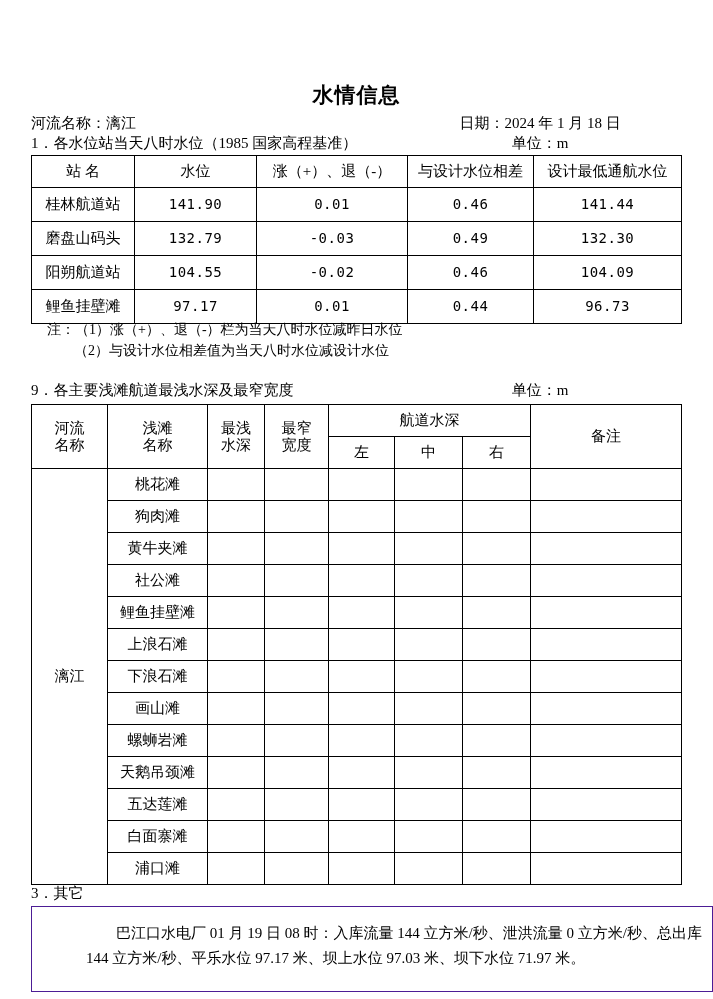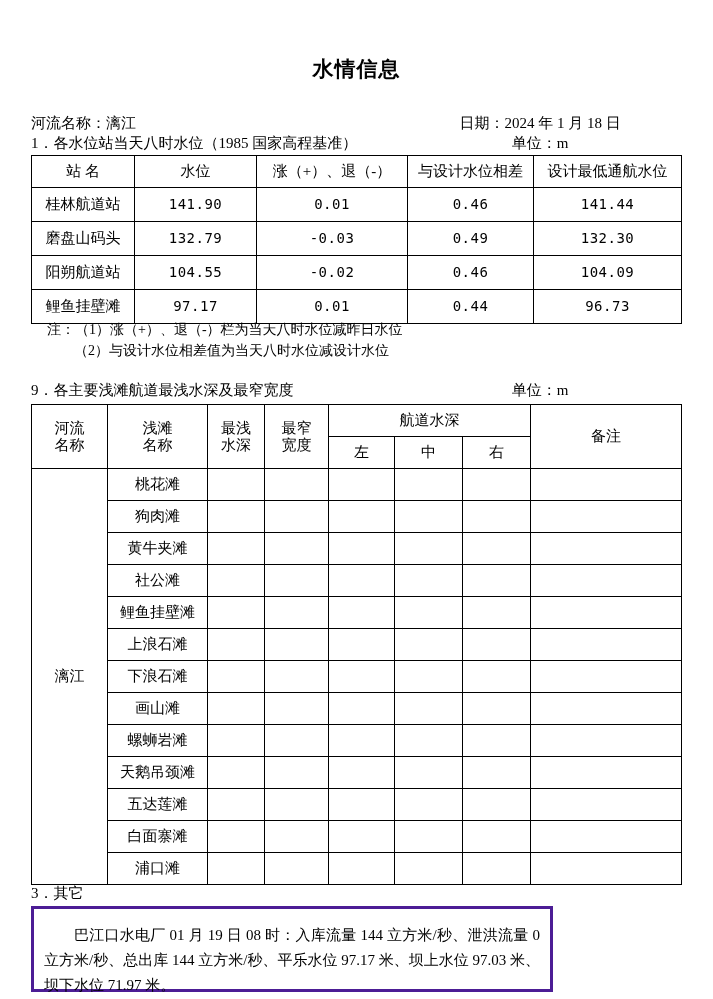--- a/index.html
+++ b/index.html
@@ -29,21 +29,21 @@
     width: 713px;
     text-align: center;
     font-family: "Liberation Serif", "DejaVu Serif", serif;
     font-size: 19px;
     letter-spacing: 0.5px;
     line-height: 24px;
     color: #1a1a1a;
   }
   .doc-title {
     position: absolute;
-    left: 0; top: 56px;
+    left: 0; top: 82px;
     width: 713px;
     text-align: center;
     font-family: "DejaVu Sans", "Liberation Sans", sans-serif;
     font-weight: bold;
     font-size: 21px;
     line-height: 26px;
     letter-spacing: 1px;
   }
   .doc-number {
     position: absolute;
@@ -165,24 +165,25 @@
   
   .sec3-caption {
     position: absolute;
     left: 31px; top: 884px;
     font-size: 15px;
     line-height: 19px;
   }
   .sec3-box {
     position: absolute;
     left: 31px; top: 906px;
-    width: 522px;
+    width: 682px;
     height: 86px;
-    border: 3px solid #4c1d95;
+    border: 1px solid #4c1d95;
     box-sizing: border-box;
+    padding-left: 44px;
   }
   .sec3-text {
     padding: 14px 10px 0 10px;
     font-size: 15px;
     line-height: 25px;
     text-indent: 30px;
     text-align: justify;
   }
 </style>
 </head>

